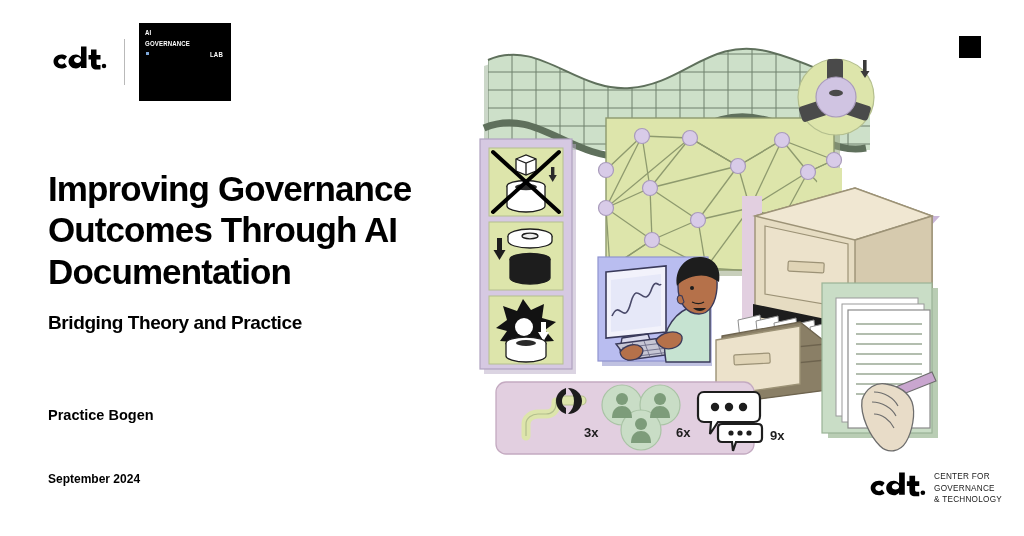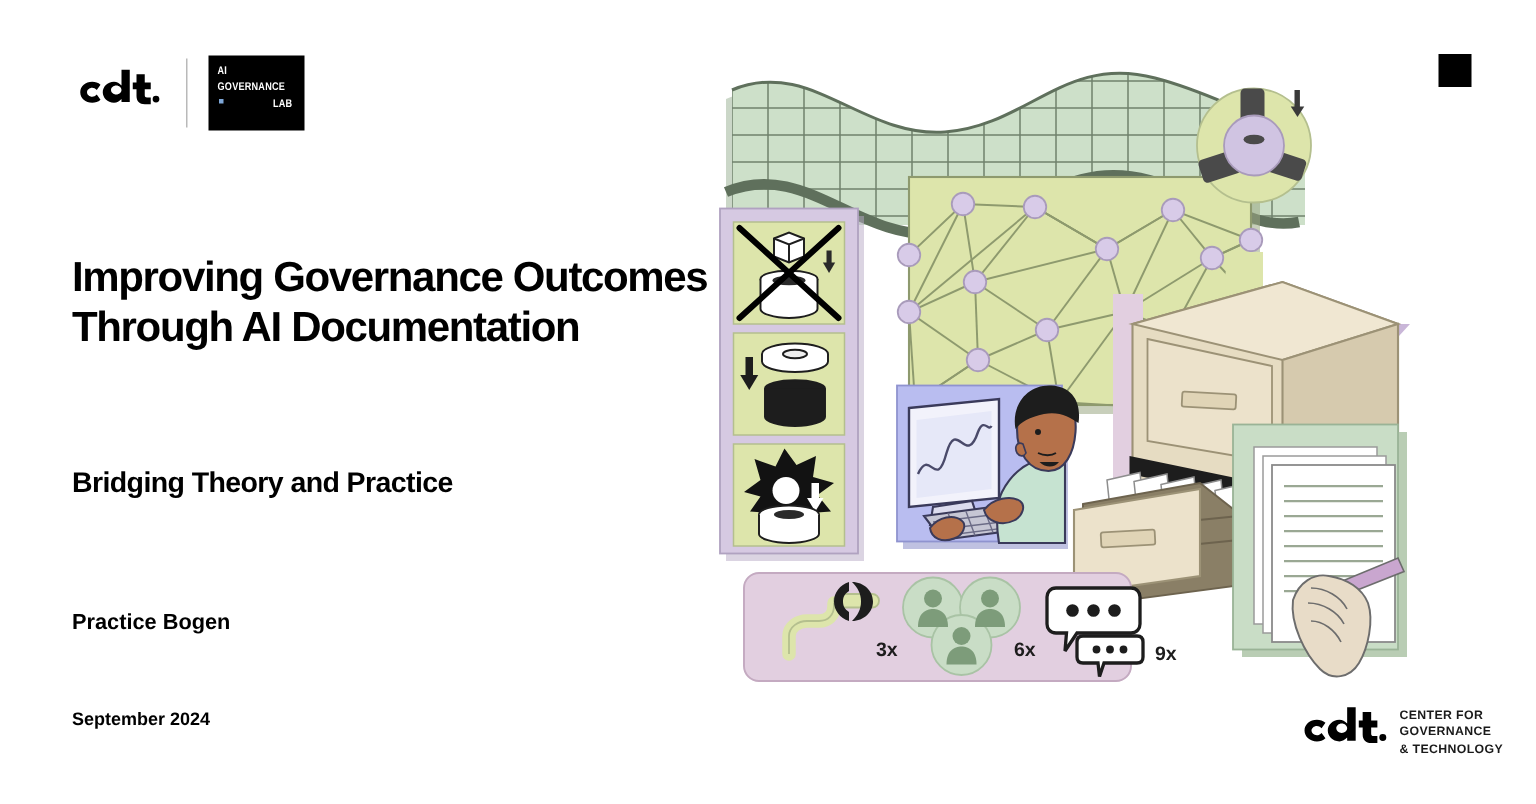--- a/index.html
+++ b/index.html
@@ -30,21 +30,21 @@
     width: 1px;
     height: 46px;
     background: #b9b9b9;
     margin: 0 14px 0 16px;
   }
   .govlab-box {
     background: #000000;
     width: 56px;
     height: 42px;
     position: relative;
-    padding: 4px;
+    padding: 18px;
   }
   .govlab-box .gl-line {
     position: absolute;
     color: #ffffff;
     font-family: "Liberation Sans Narrow", "Liberation Sans", sans-serif;
     font-weight: 700;
     font-size: 7.4px;
     letter-spacing: 0.2px;
     transform: scaleX(0.82);
     transform-origin: left center;
@@ -60,21 +60,21 @@
     width: 3px;
     height: 3px;
     background: #7ea7d8;
   }
 
   .title {
     position: absolute;
     left: 48px;
     top: 168px;
     width: 430px;
-    font-size: 28px;
+    font-size: 35px;
     line-height: 1.18;
     font-weight: 700;
     letter-spacing: -0.9px;
     margin: 0;
   }
   .subtitle {
     position: absolute;
     left: 48px;
     top: 312px;
     font-size: 19px;
@@ -115,21 +115,21 @@
     bottom: 30px;
     display: flex;
     align-items: center;
     gap: 7px;
   }
   .footer-logo-text {
     font-size: 8.2px;
     line-height: 1.42;
     letter-spacing: 0.25px;
     color: #1a1a1a;
-    font-weight: 700;
+    font-weight: 400;
   }
 
   
   .illustration {
     position: absolute;
     left: 470px;
     top: 40px;
     width: 480px;
     height: 430px;
   }

